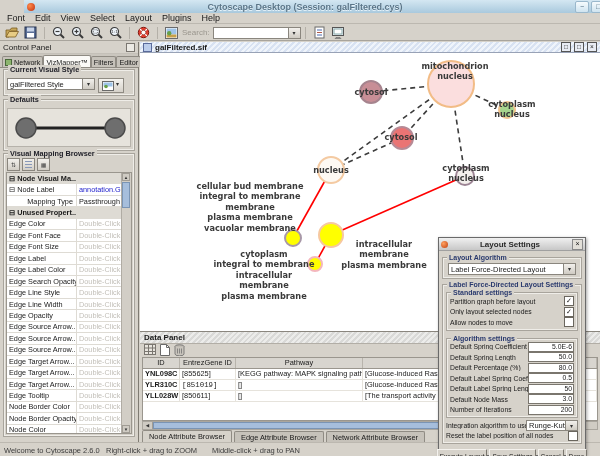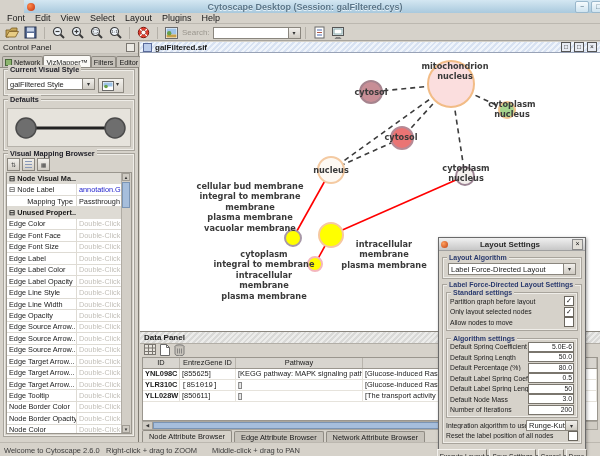--- a/index.html
+++ b/index.html
@@ -313,21 +313,21 @@
             </div>
             <div class="vmb-row unused">
               <span class="vmb-label">Edge Label</span>
               <span class="vmb-value">Double-Click to cr...</span>
             </div>
             <div class="vmb-row unused">
               <span class="vmb-label">Edge Label Color</span>
               <span class="vmb-value">Double-Click to cr...</span>
             </div>
             <div class="vmb-row unused">
-              <span class="vmb-label">Edge Label Opacity</span>
+              <span class="vmb-label">Edge Search Opacity</span>
               <span class="vmb-value">Double-Click to cr...</span>
             </div>
             <div class="vmb-row unused">
               <span class="vmb-label">Edge Line Style</span>
               <span class="vmb-value">Double-Click to cr...</span>
             </div>
             <div class="vmb-row unused">
               <span class="vmb-label">Edge Line Width</span>
               <span class="vmb-value">Double-Click to cr...</span>
             </div>

